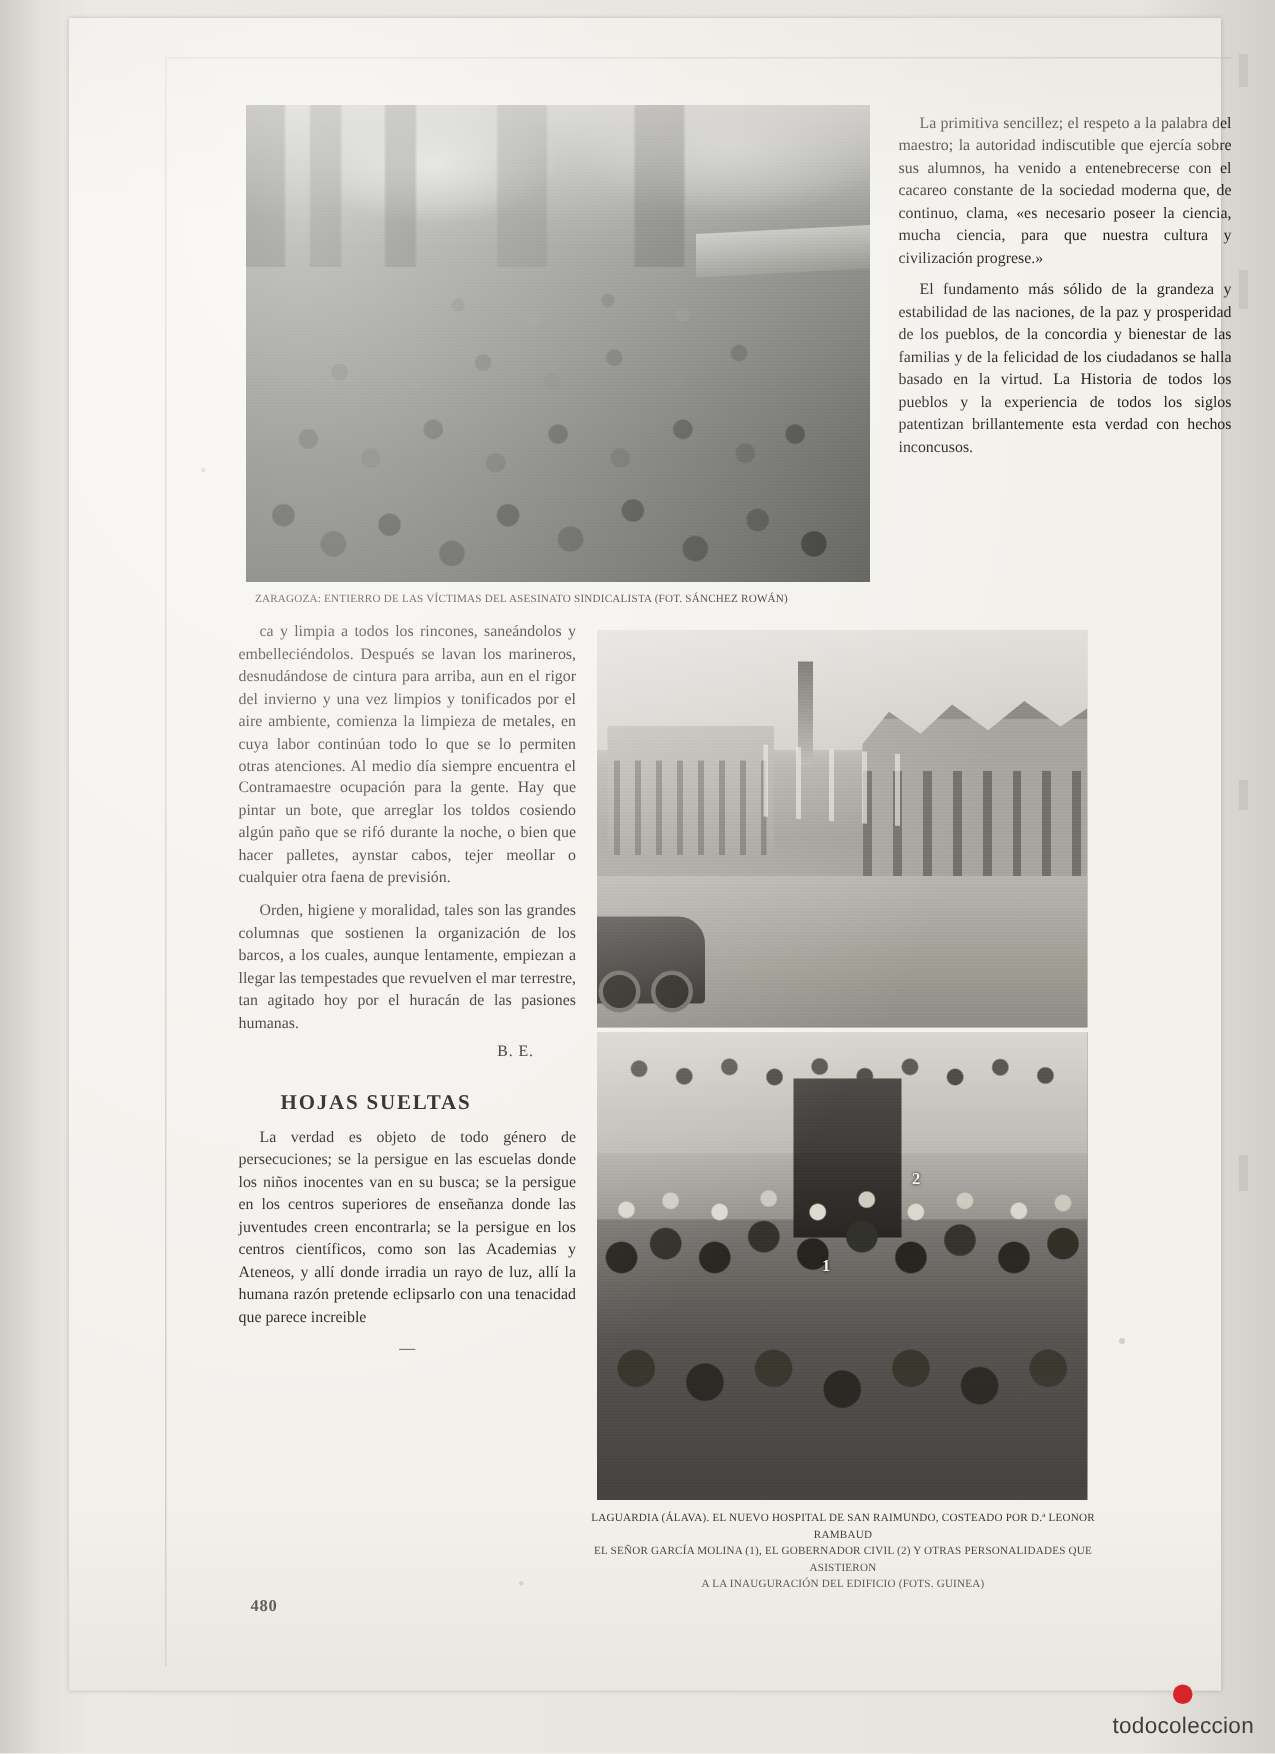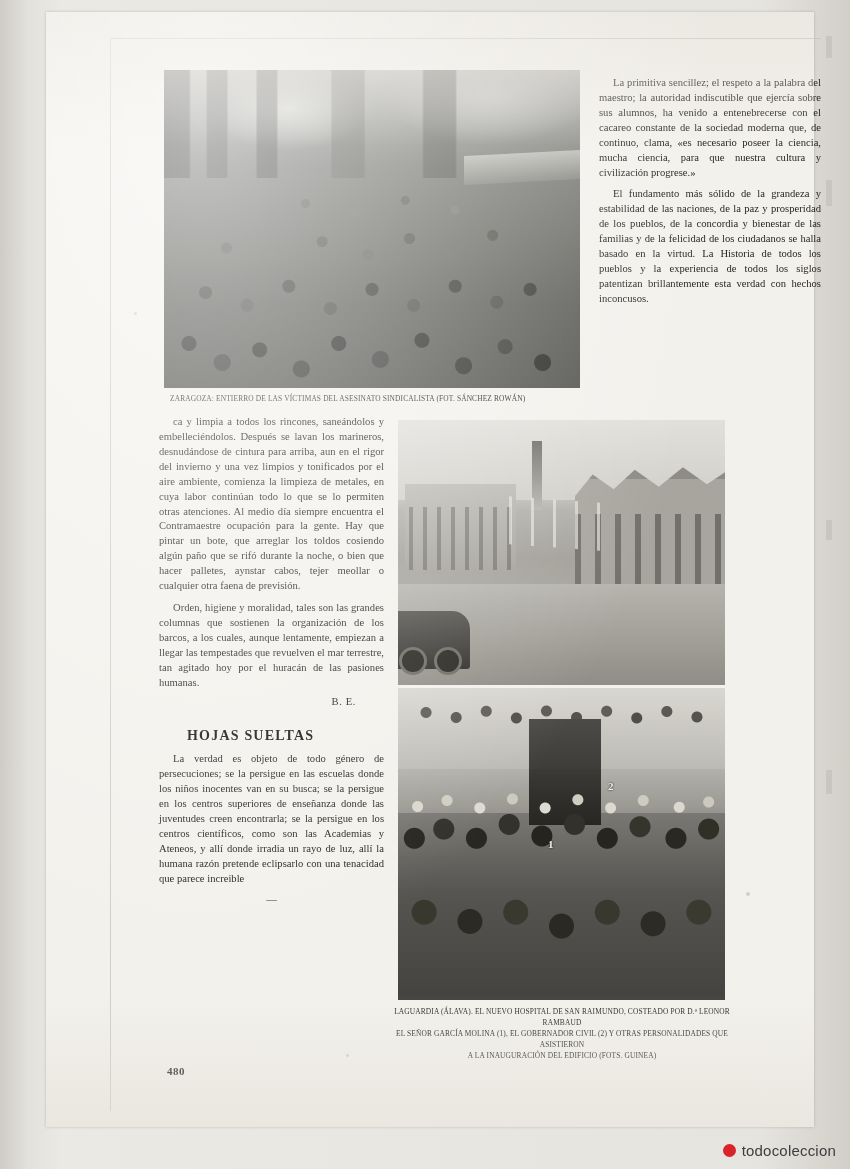--- a/index.html
+++ b/index.html
@@ -336,20 +336,21 @@
     position: absolute;
     right: 14px;
     bottom: 10px;
     display: flex;
     align-items: center;
     gap: 6px;
     font-family: "Liberation Sans", sans-serif;
     font-size: 15px;
     color: #3d3d3d;
     letter-spacing: .2px;
+    flex-direction: column;
   }
   #watermark .wm-dot {
     width: 13px; height: 13px; border-radius: 50%;
     background: #d8232a;
     display: inline-block;
   }
 
   
   .speckle { position: absolute; background: #b9b4ab; border-radius: 50%; opacity: .55; }
   .edge-mark { position:absolute; background:#c6c2bb; opacity:.8; }

